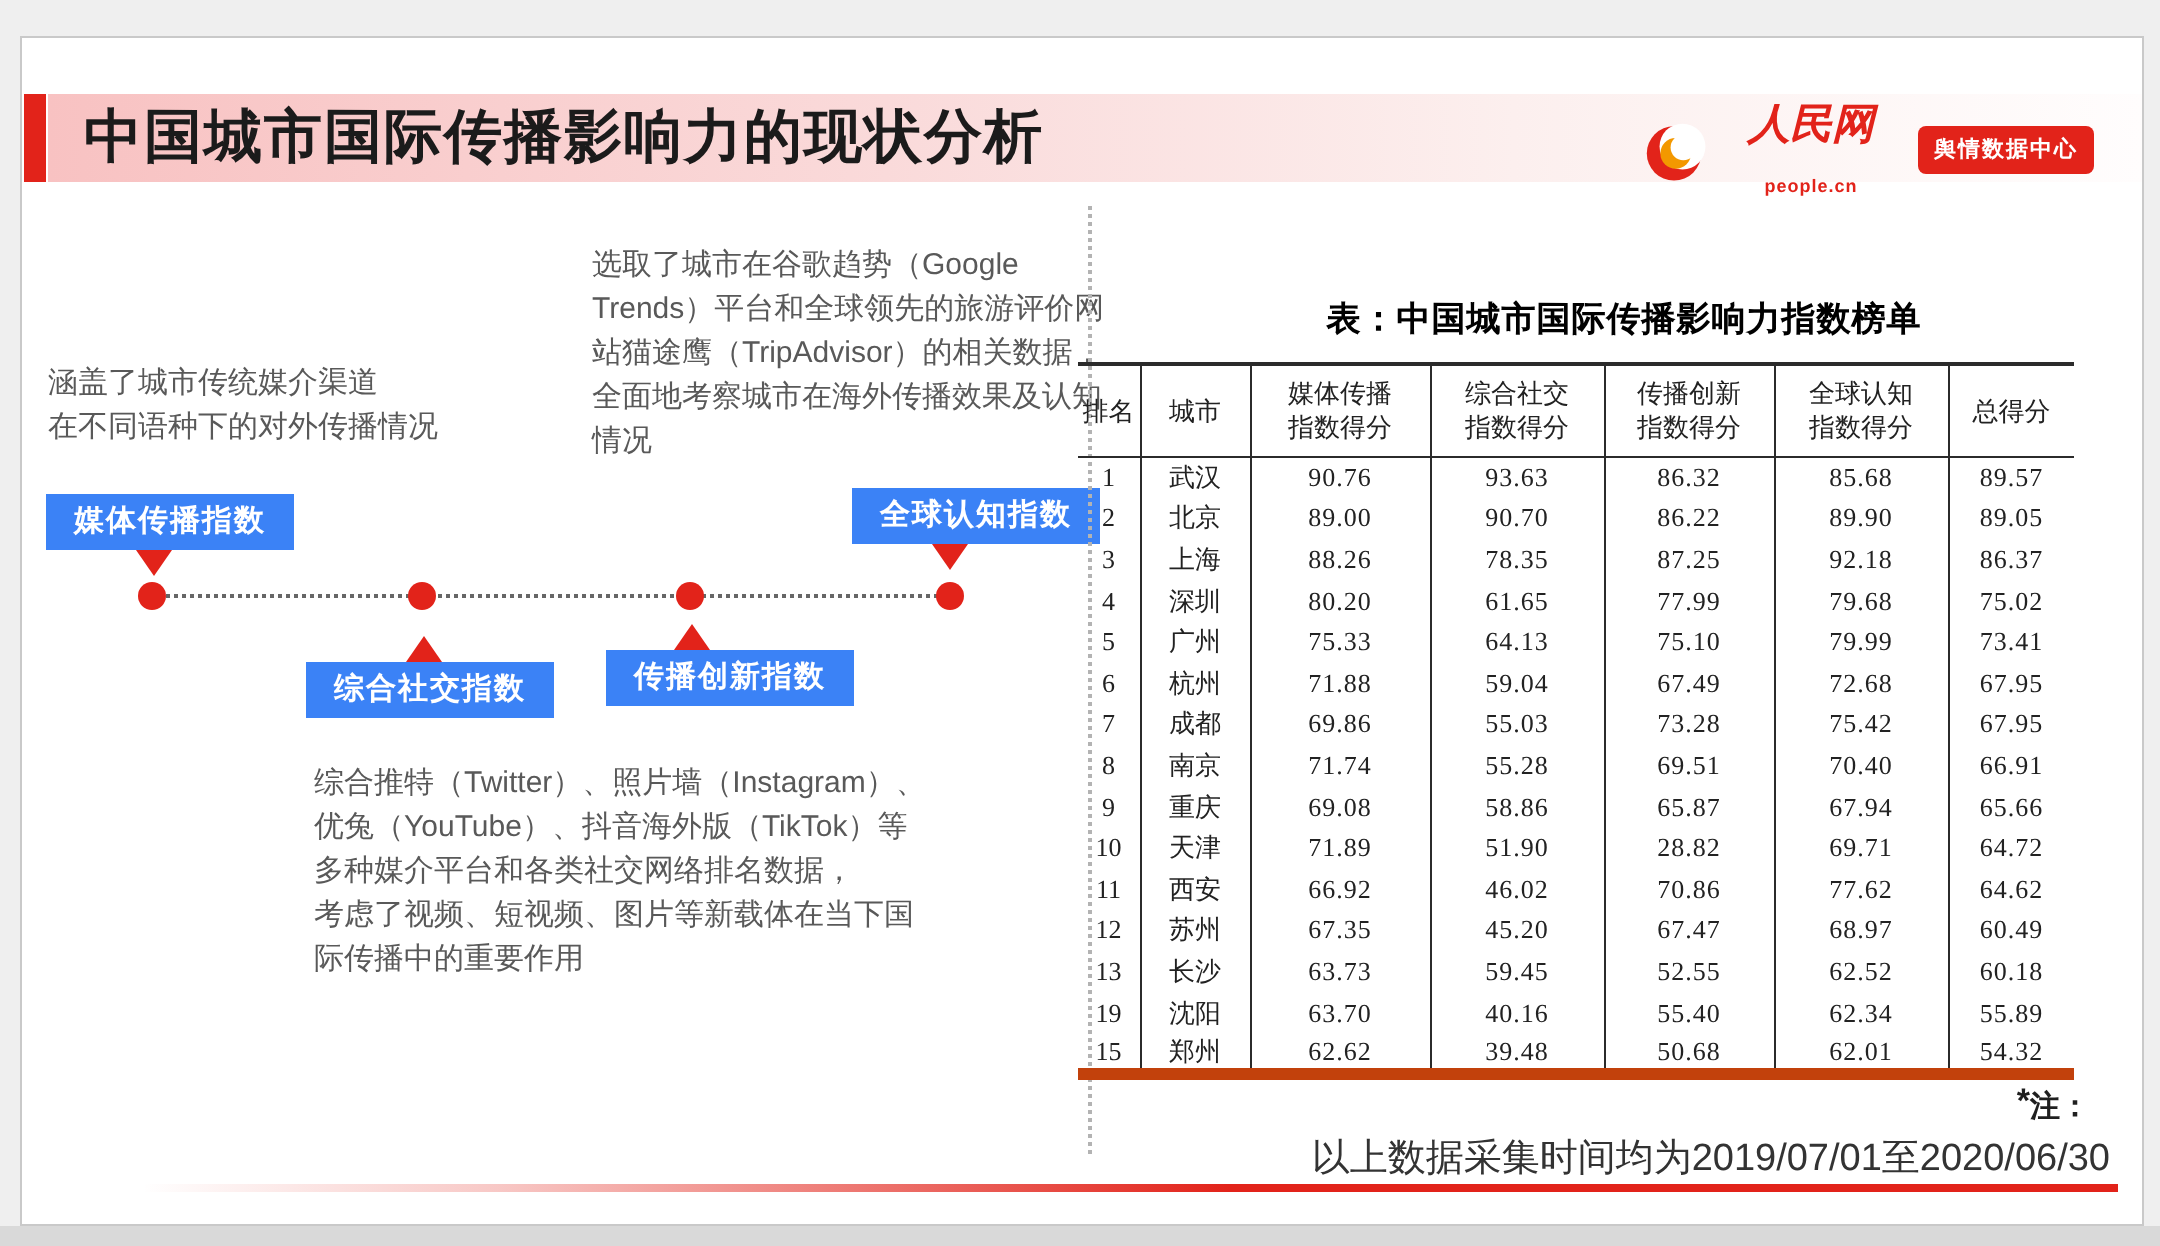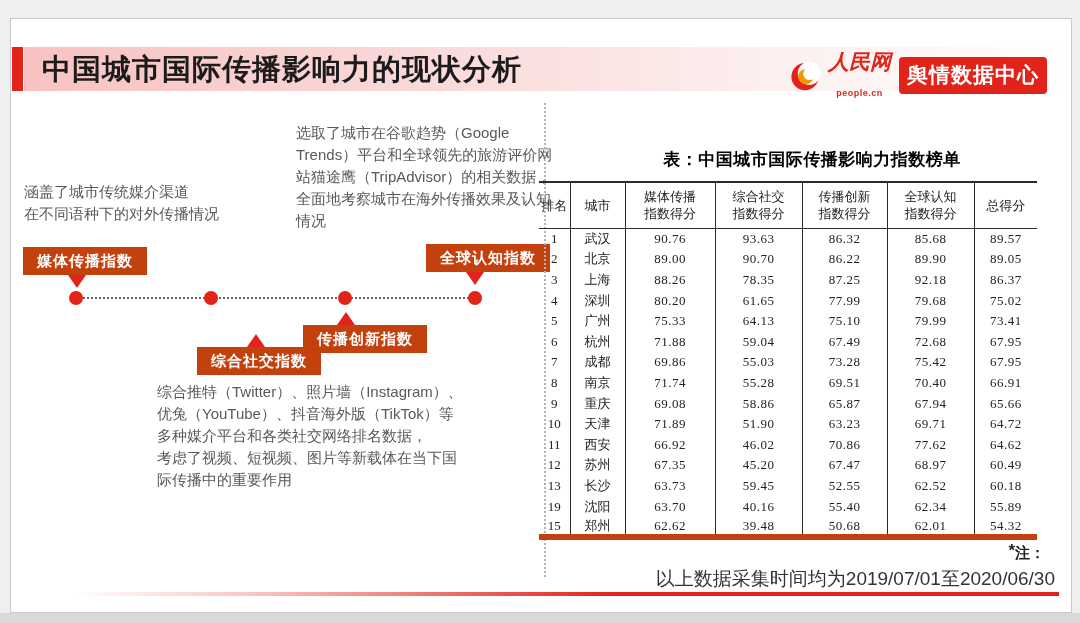--- a/index.html
+++ b/index.html
@@ -23,59 +23,59 @@
     position: absolute; left: 13px; top: 28px; right: 0; height: 44px;
     background: linear-gradient(90deg, #F8C2C2 0%, #FADADA 40%, #FCEFEE 70%, #FFFDFD 100%);
   }
   .title-bar { position: absolute; left: 1px; top: 28px; width: 11px; height: 44px; background: #E2231A; }
   .slide-title {
     position: absolute; left: 31px; top: 28px; height: 60px; line-height: 44px;
     font-size: 29px; font-weight: bold; color: #1B1B1B; letter-spacing: 1px;
   }
 
   
-  .logo { position: absolute; top: 33px; right: 24px; display: flex; align-items: center; gap: 6px; }
+  .logo { position: absolute; top: 33px; right: 24px; display: flex; align-items: center; gap: 20px; }
   .logo-mark { width: 34px; height: 34px; }
   .logo-brand { display: flex; flex-direction: column; align-items: center; line-height: 1; margin-right: 2px; }
   .logo-cn { color: #E2231A; font-weight: bold; font-style: italic; font-size: 21px; font-family: "Liberation Serif", serif; }
   .logo-en { color: #E2231A; font-weight: bold; font-size: 9px; margin-top: 16px; letter-spacing: 0.5px; }
   .logo-badge {
-    background: #E2231A; color: #fff; font-weight: bold; font-size: 21px;
+    background: #E2231A; color: #fff; font-weight: bold; font-size: 11px;
     padding: 4px 8px 5px; border-radius: 4px; letter-spacing: 1px;
   }
 
   
   .para { color: #595959; font-size: 15px; line-height: 22px; white-space: pre-line; position: absolute; }
   .para-media    { left: 13px;  top: 162px; width: 270px; }
   .para-google   { left: 285px; top: 103px; width: 266px; }
   .para-social   { left: 146px; top: 362px; width: 340px; }
 
   
   .timeline-line {
     position: absolute; left: 65px; top: 278px; width: 400px; height: 0;
     border-top: 2px dotted #666;
   }
   .tl-dot {
     position: absolute; top: 272px; width: 14px; height: 14px; border-radius: 50%;
     background: #E2231A;
   }
   .tl-label {
     position: absolute; height: 28px; line-height: 28px; padding: 0 14px;
-    background: #c2410c; color: #fff; font-size: 15px; font-weight: bold;
+    background: #3b82f6; color: #fff; font-size: 15px; font-weight: bold;
     letter-spacing: 1px; white-space: nowrap;
   }
   .tl-label::after {
     content: ""; position: absolute; width: 0; height: 0;
     border-left: 9px solid transparent; border-right: 9px solid transparent;
   }
   .tl-label.above::after { top: 28px; border-top: 13px solid #E2231A; }
   .tl-label.below::after { bottom: 28px; border-bottom: 13px solid #E2231A; }
   .tl-l1 { left: 12px;  top: 228px; }
   .tl-l1::after { left: 45px; }
-  .tl-l2 { left: 142px; top: 328px; margin-left: 44px; }
+  .tl-l2 { left: 142px; top: 312px; }
   .tl-l2::after { left: 50px; }
   .tl-l3 { left: 292px; top: 306px; }
   .tl-l3::after { left: 34px; }
   .tl-l4 { left: 415px; top: 225px; }
   .tl-l4::after { left: 40px; }
 
   
   .v-divider {
     position: absolute; left: 533px; top: 84px; height: 474px; width: 0;
     border-left: 2px dotted #B3B3B3;
@@ -270,21 +270,21 @@
             <td class="num">58.86</td>
             <td class="num">65.87</td>
             <td class="num">67.94</td>
             <td class="num">65.66</td>
           </tr>
           <tr>
             <td>10</td>
             <td>天津</td>
             <td class="num">71.89</td>
             <td class="num">51.90</td>
-            <td class="num">63.23</td>
+            <td class="num">28.82</td>
             <td class="num">69.71</td>
             <td class="num">64.72</td>
           </tr>
           <tr>
             <td>11</td>
             <td>西安</td>
             <td class="num">66.92</td>
             <td class="num">46.02</td>
             <td class="num">70.86</td>
             <td class="num">77.62</td>

